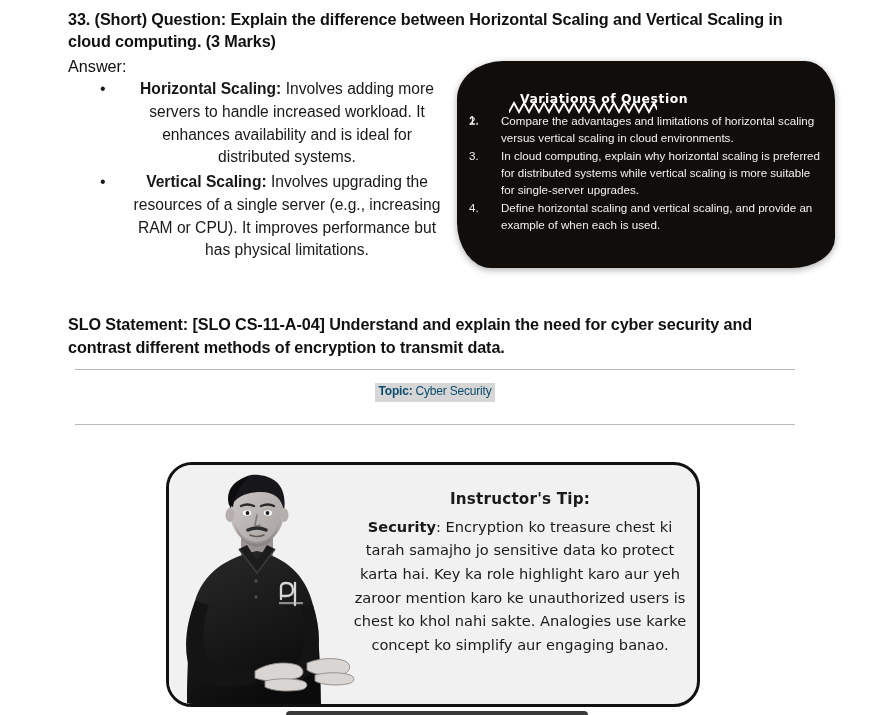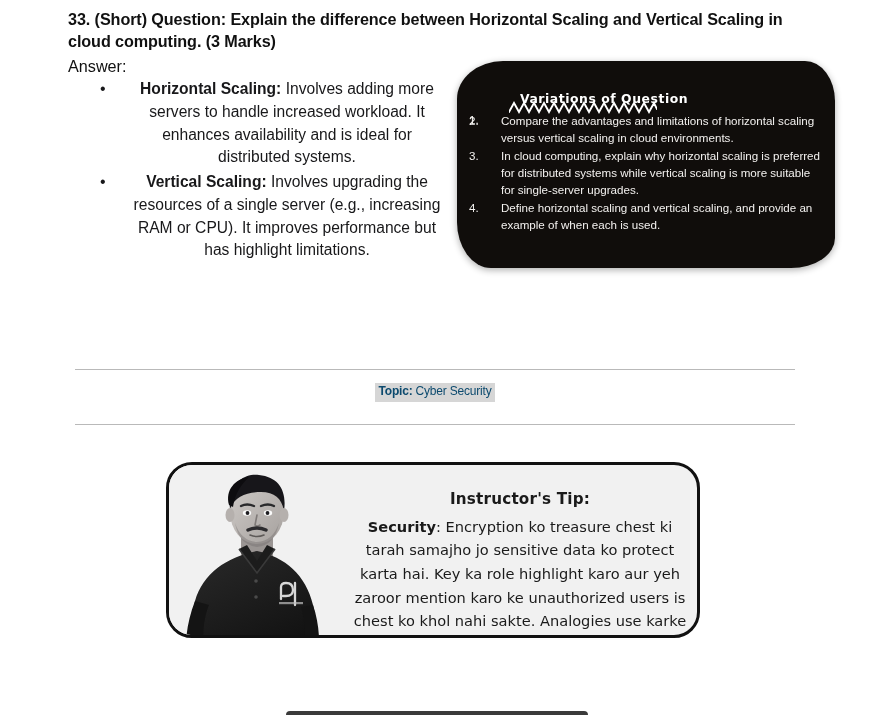--- a/index.html
+++ b/index.html
@@ -173,21 +173,21 @@
   }
   .topic-chip b { font-weight: bold; }
   .topic-chip span { font-weight: normal; }
 
   
   .tip-card {
     position: absolute;
     left: 166px;
     top: 462px;
     width: 534px;
-    height: 176px;
+    height: 245px;
     background: #f1f1f1;
     border: 3.5px solid #111111;
     border-radius: 26px;
     box-sizing: border-box;
     overflow: hidden;
   }
   .tip-photo {
     position: absolute;
     left: 0;
     top: 0;
@@ -234,21 +234,21 @@
   <div class="q-block">
     <p class="q-title">33. (Short) Question: Explain the difference between Horizontal Scaling and Vertical Scaling in cloud computing. (3 Marks)</p>
     <p class="answer-label">Answer:</p>
   </div>
 
   <ul class="answer-list">
     <li>
       <strong>Horizontal Scaling:</strong><span> Involves adding more servers to handle increased workload. It enhances availability and is ideal for distributed systems.</span>
     </li>
     <li>
-      <strong>Vertical Scaling:</strong><span> Involves upgrading the resources of a single server (e.g., increasing RAM or CPU). It improves performance but has highlight limitations.</span>
+      <strong>Vertical Scaling:</strong><span> Involves upgrading the resources of a single server (e.g., increasing RAM or CPU). It improves performance but has physical limitations.</span>
     </li>
   </ul>
 
   <div class="variations-blob">
     <div class="variations-heading">Variations of Question</div>
 
     <svg class="zigzag" viewBox="0 0 148 13" preserveAspectRatio="none">
       <polyline points="0,11 5,2 10,11 15,2 20,11 25,2 30,11 35,2 40,11 45,2 50,11 55,2 60,11 65,2 70,11 75,2 80,11 85,2 90,11 95,2 100,11 105,2 110,11 115,2 120,11 125,2 130,11 135,2 140,11 145,2 148,8" fill="none" stroke="#ffffff" stroke-width="1.9" stroke-linejoin="miter" stroke-linecap="round"></polyline>
     </svg>
 
@@ -264,20 +264,21 @@
         <span class="var-num">3.</span>
         <span>In cloud computing, explain why horizontal scaling is preferred for distributed systems while vertical scaling is more suitable for single-server upgrades.</span>
       </li>
       <li>
         <span class="var-num">4.</span>
         <span>Define horizontal scaling and vertical scaling, and provide an example of when each is used.</span>
       </li>
     </ol>
   </div>
 
+  <div class="slo">SLO Statement: [SLO CS-11-A-04] Understand and explain the need for cyber security and contrast different methods of encryption to transmit data.</div>
 
   <div class="rule rule-top"></div>
   <div class="topic-row">
     <span class="topic-chip"><b>Topic:</b><span> Cyber Security</span></span>
   </div>
   <div class="rule rule-bottom"></div>
 
   <div class="tip-card">
 
     <div class="tip-photo">

